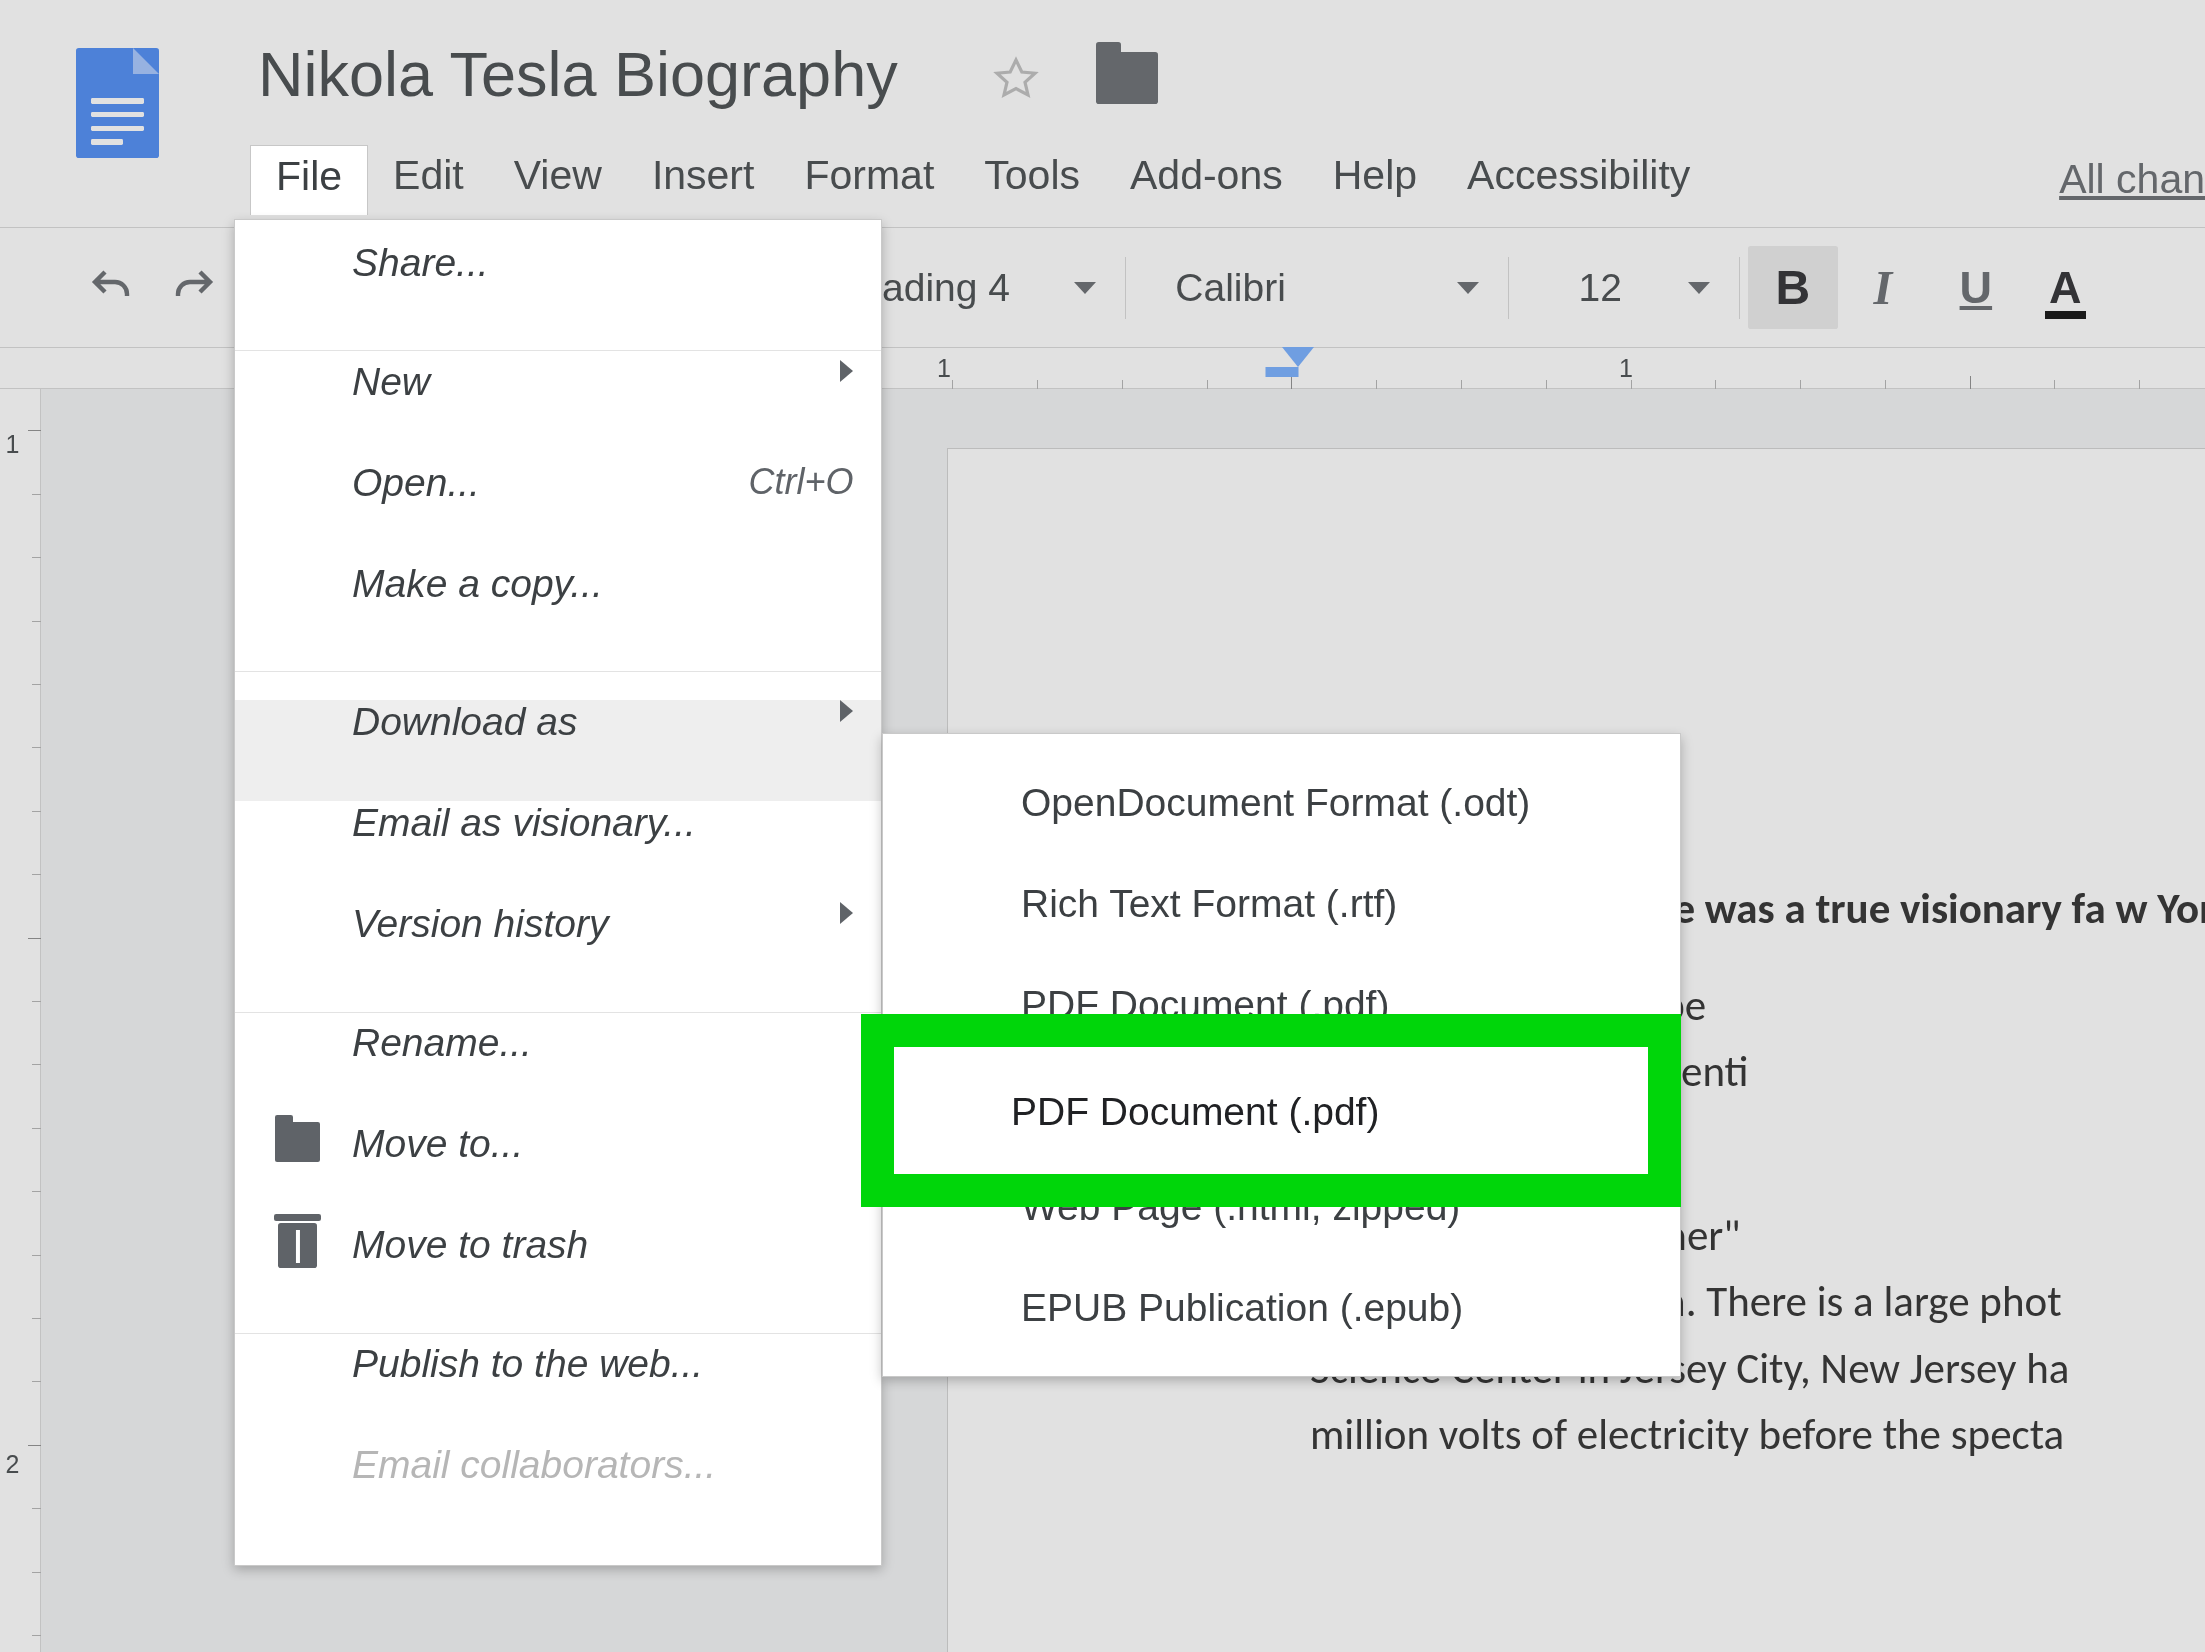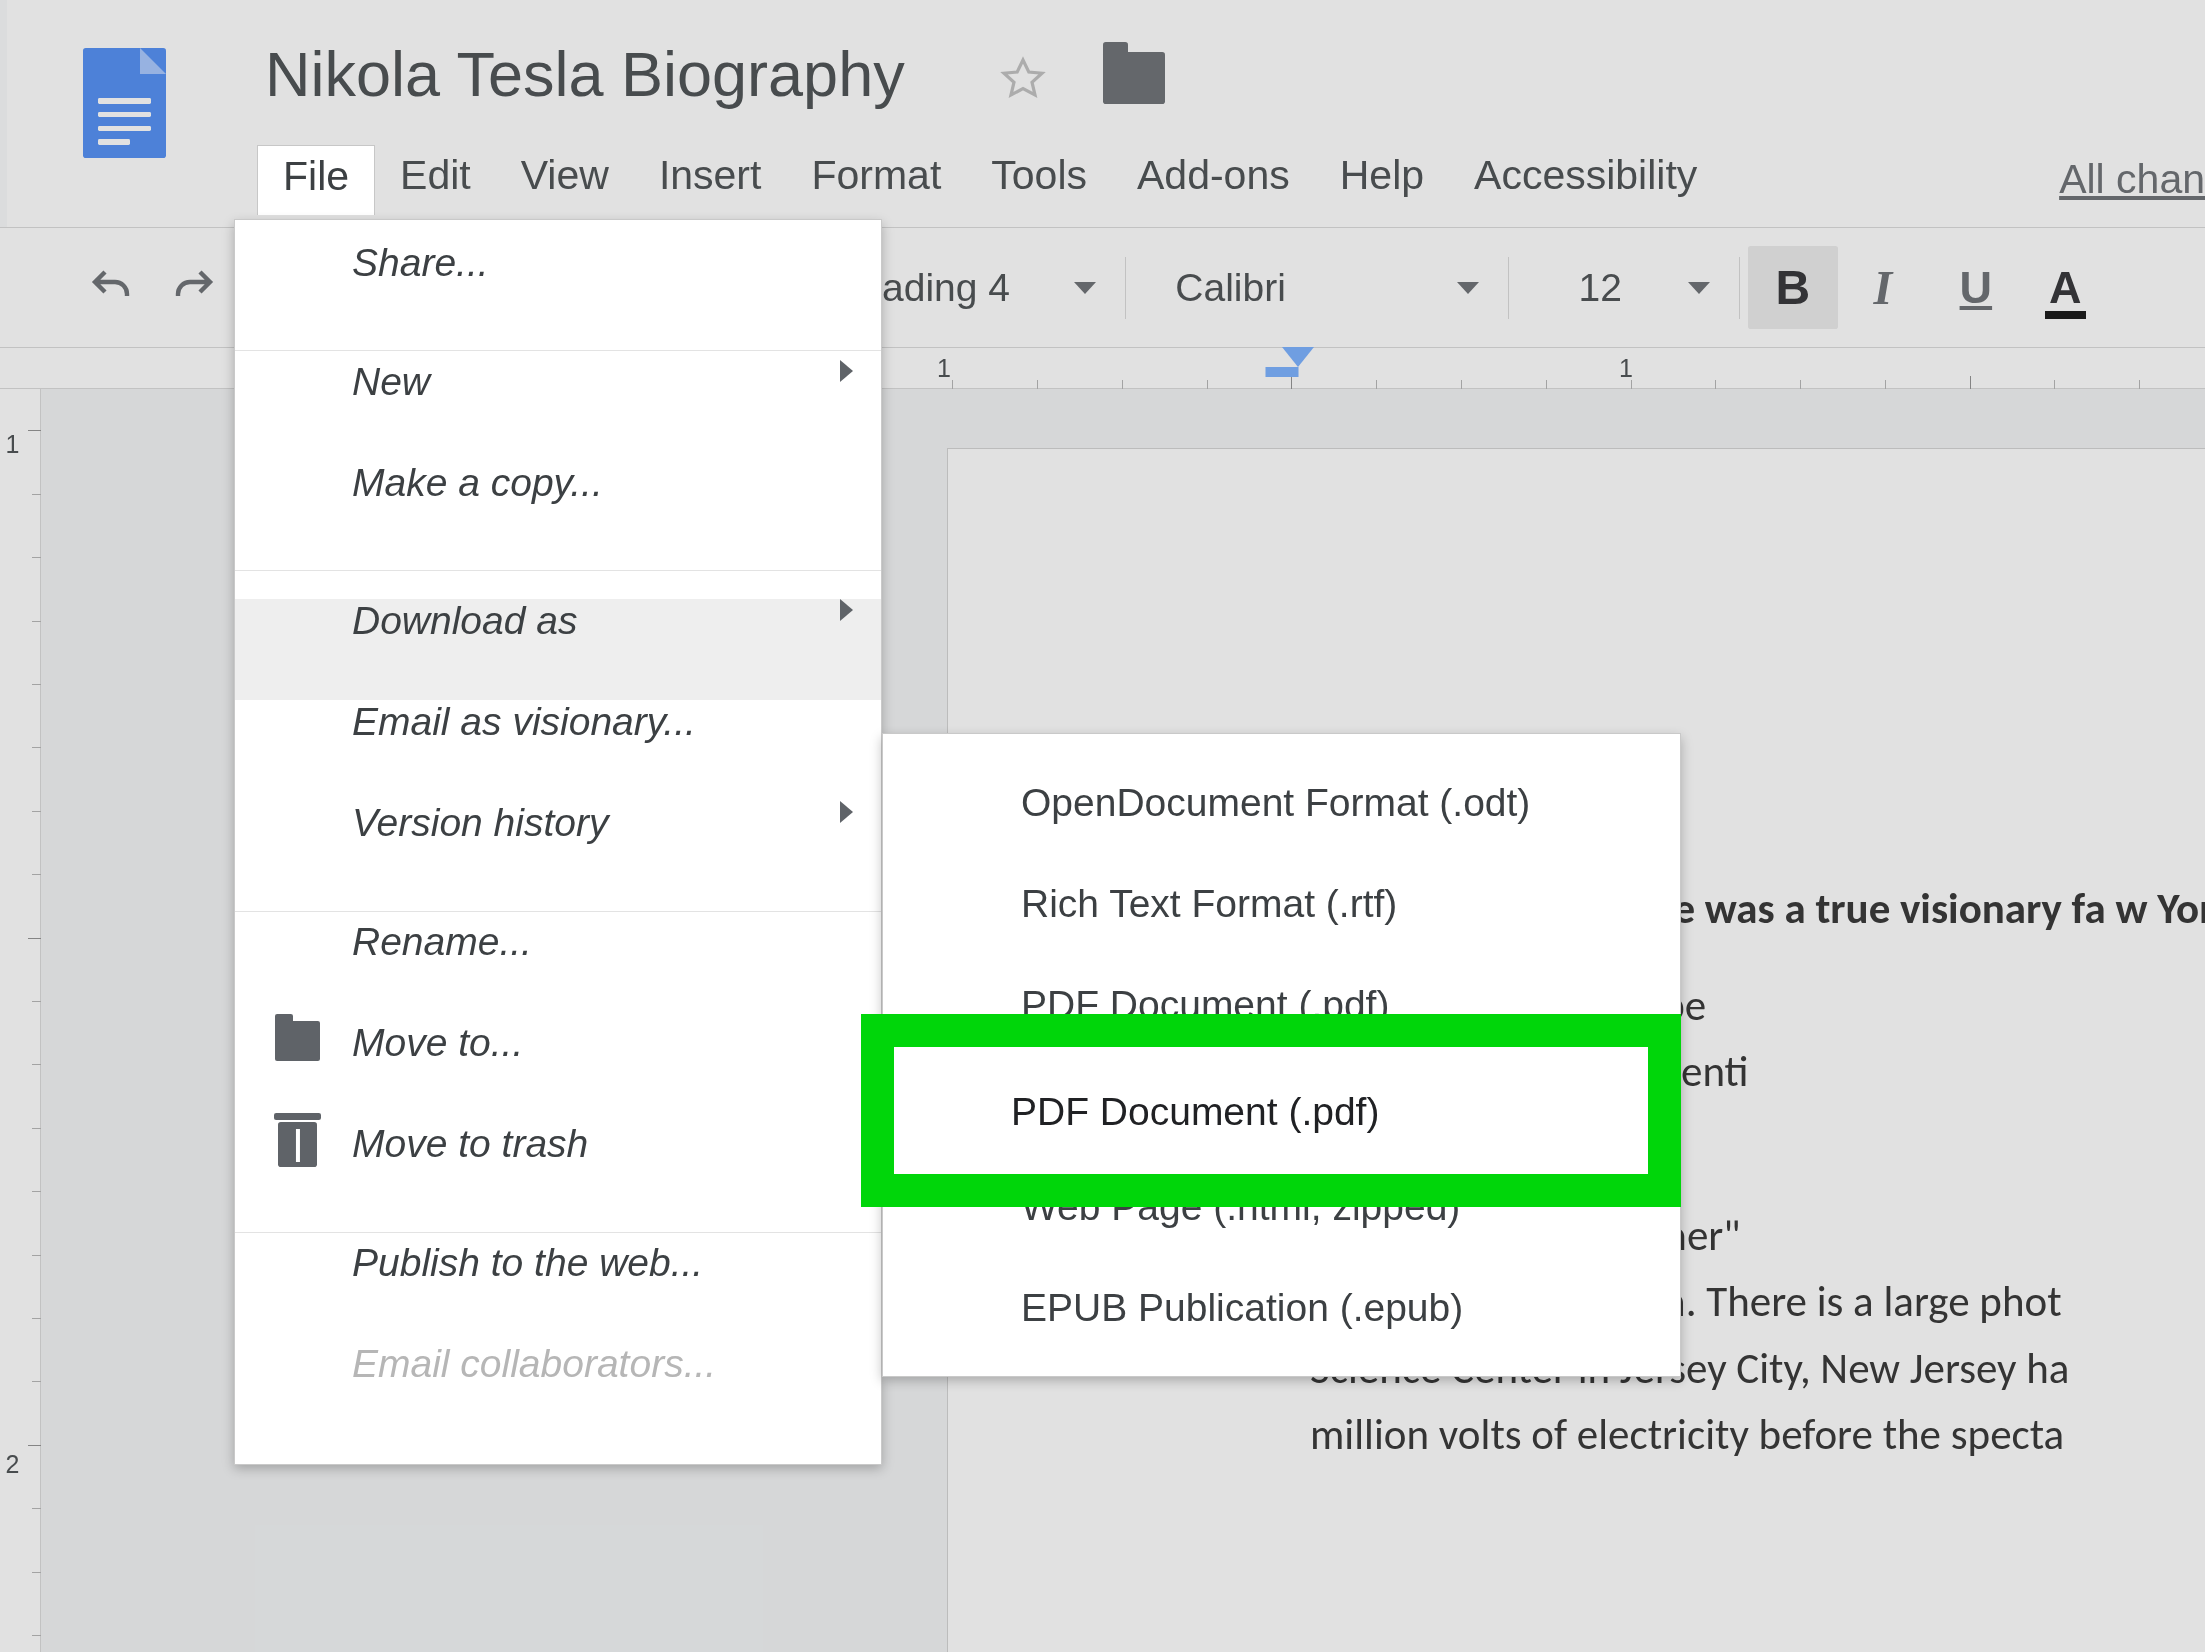--- a/index.html
+++ b/index.html
@@ -6,21 +6,21 @@
   html, body { width: 2205px; height: 1653px; overflow: hidden; font-family: Arial, Helvetica, sans-serif; }
   body { position: relative; background: #f8f9fa; }
 
   .dim-overlay {
     position: absolute; inset: 0;
     background: rgba(120,120,120,0.22);
     z-index: 60; pointer-events: none;
   }
 
   
-  .doc-header { position: absolute; top: 0; left: 7px; right: 0; height: 227px; background: #fff; }
+  .doc-header { position: absolute; top: 0; left: 0; right: 0; height: 227px; background: #fff; }
   .docs-logo {
     position: absolute; top: 48px; left: 76px; width: 83px; height: 110px;
     background: #4285f4; border-radius: 2.8px 2.8px 2.8px 2.8px;
   }
   .docs-logo::after{
     content:""; position:absolute; top:0; right:0; width:26px; height:26px;
     background:#a0c3ff; clip-path: polygon(0 0,100% 100%,0 100%);
   }
   .docs-logo .lines{ position:absolute; left:15px; right:15px; top:50px; }
   .docs-logo .lines div{ height:5.5px; background:#fff; margin-bottom:8.3px; border-radius:1.4px; }
@@ -292,20 +292,24 @@
 <div class="file-menu">
   <div class="fm-item">
       <span>Share...</span>
     </div>
   <div class="fm-sep"></div>
   <div class="fm-item">
       <span>New</span>
       <span class="fm-arrow"></span>
     </div>
   <div class="fm-item">
+      <span>Open...</span>
+      <span class="fm-shortcut">Ctrl+O</span>
+    </div>
+  <div class="fm-item">
       <span>Make a copy...</span>
     </div>
   <div class="fm-sep"></div>
   <div class="fm-item hovered">
       <span>Download as</span>
       <span class="fm-arrow"></span>
     </div>
   <div class="fm-item">
       <span>Email as visionary...</span>
     </div>

